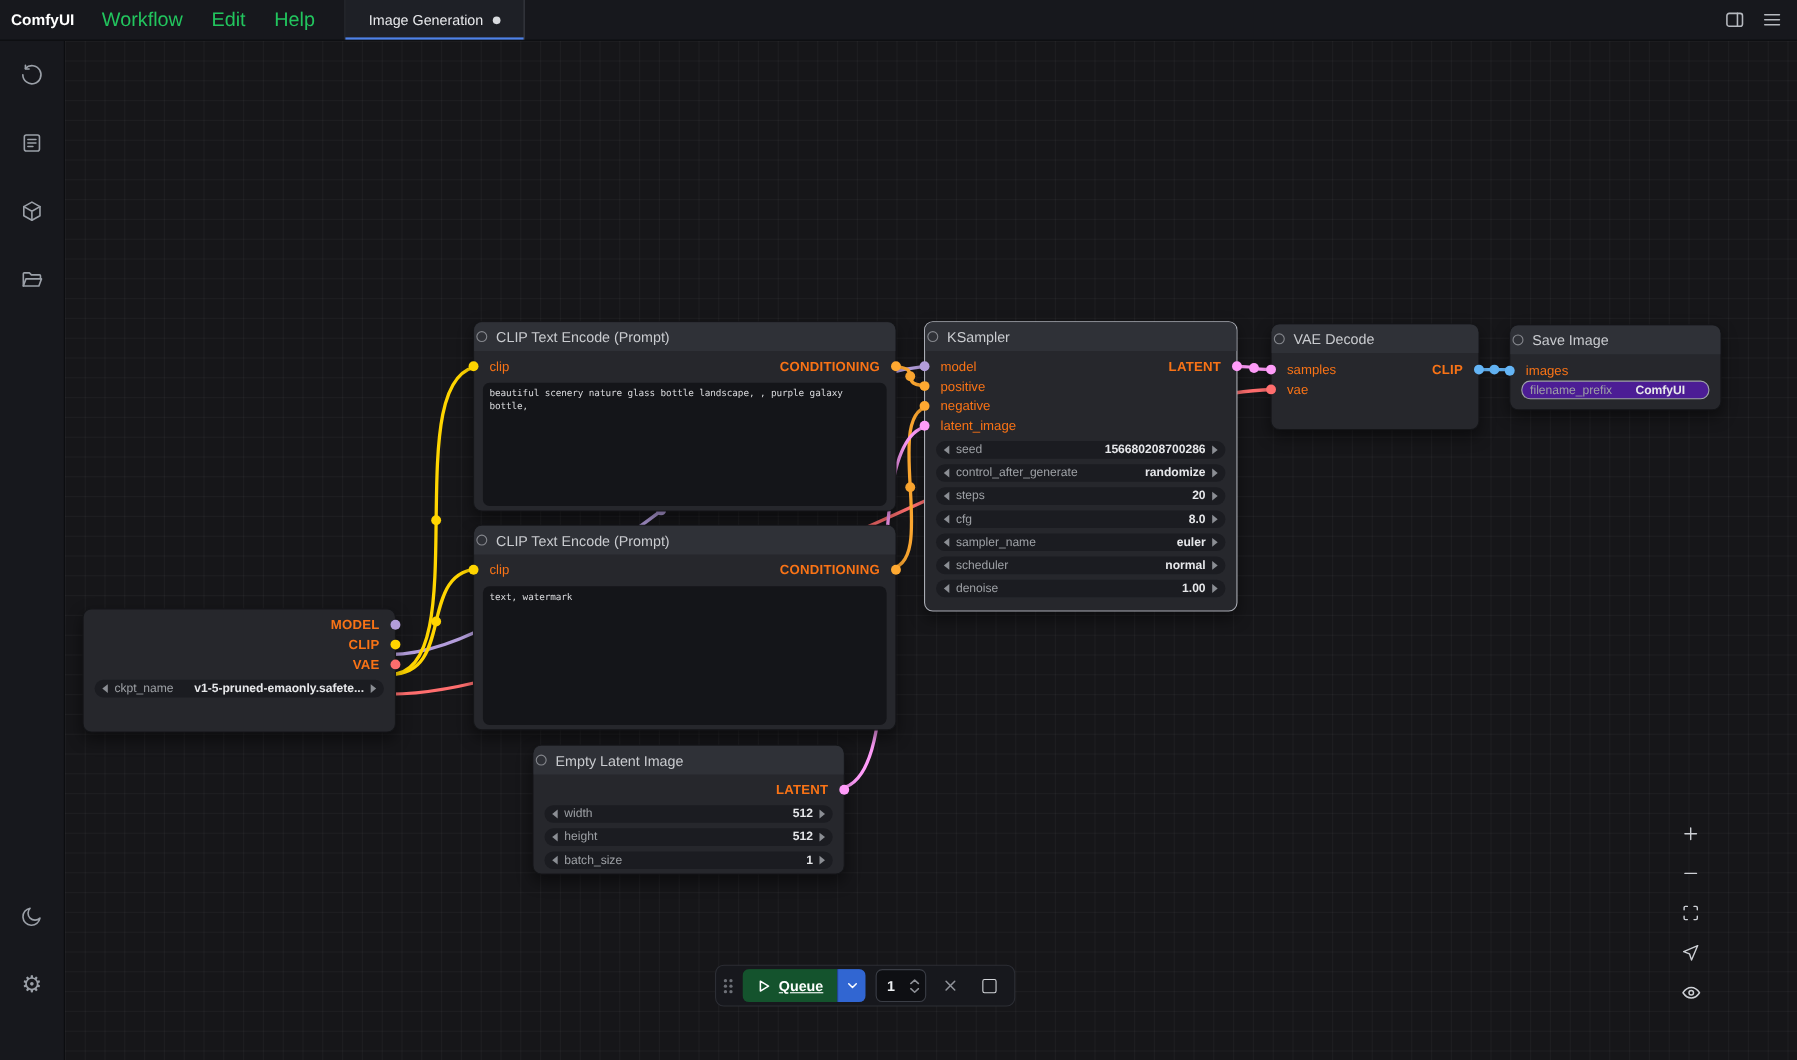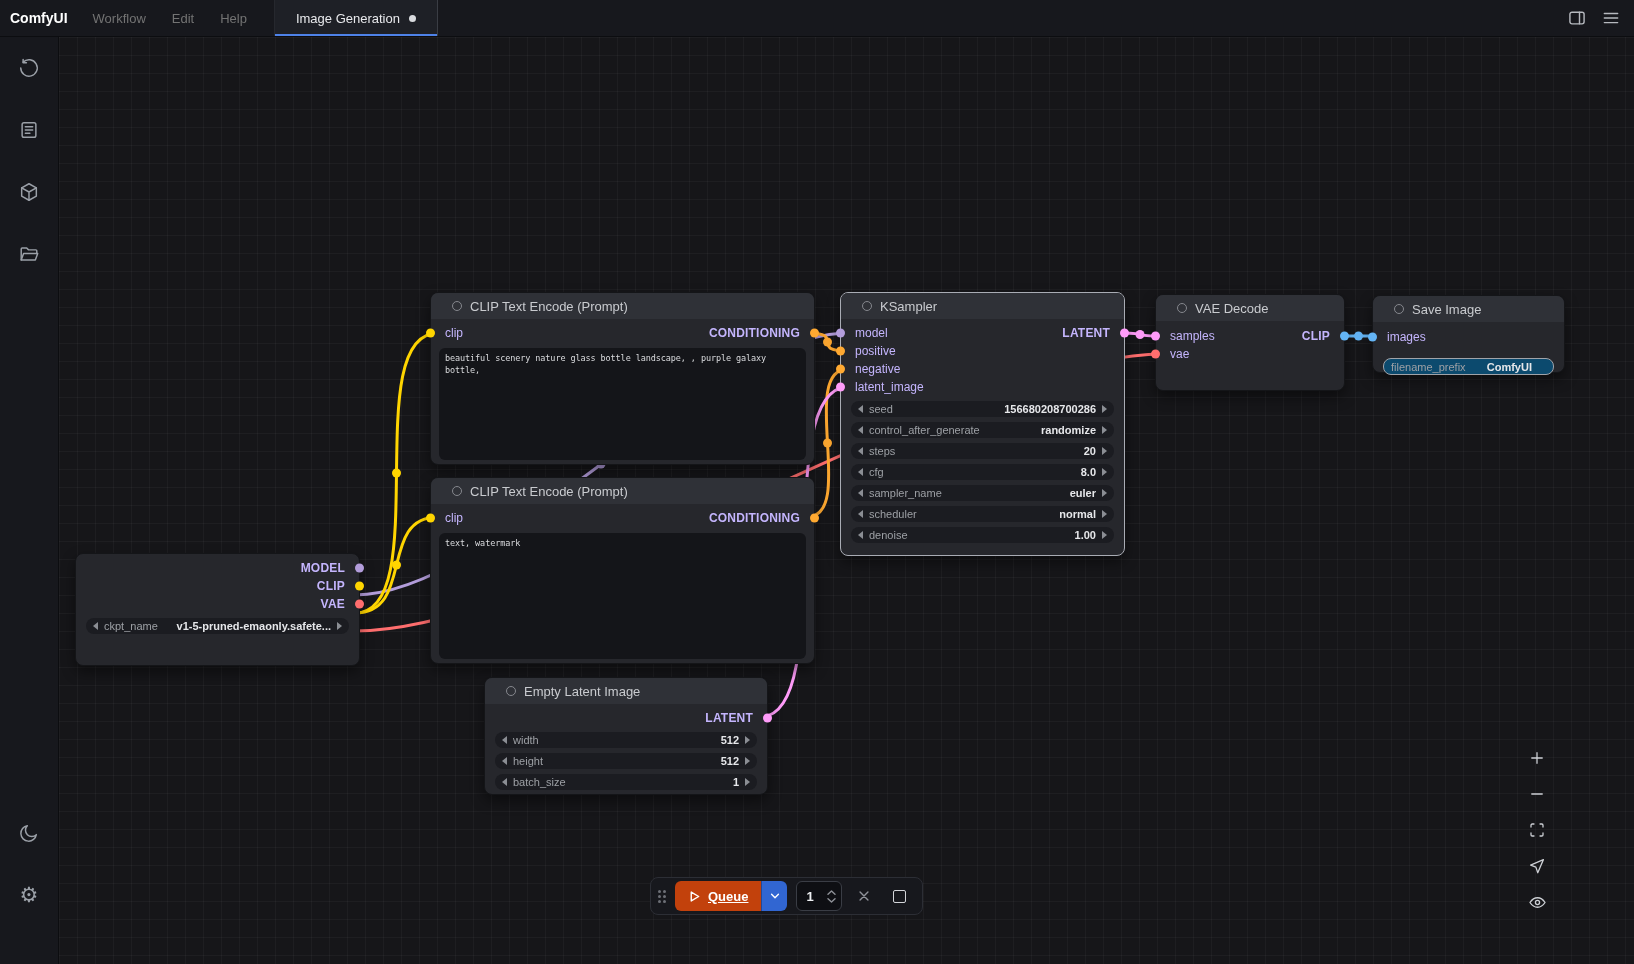--- a/index.html
+++ b/index.html
@@ -3,21 +3,21 @@
 <meta charset="utf-8">
 <style>
   *{box-sizing:border-box;margin:0;padding:0}
   html,body{width:1634px;height:964px;overflow:hidden;background:#101114;
     font-family:"Liberation Sans",sans-serif;-webkit-font-smoothing:antialiased}
 
   
   .topbar{position:absolute;left:0;top:0;width:1634px;height:37px;background:#17181d;
     border-bottom:1px solid #0c0d10;display:flex;align-items:stretch;z-index:10}
   .logo{display:flex;align-items:center;padding:0 12px 0 10px;color:#fff;font-weight:700;font-size:14px}
-  .menu-item{display:flex;align-items:center;padding:0 13px;color:#737373;font-size:13px;cursor:default}
+  .menu-item{display:flex;align-items:center;padding:0 13px;color:#22c55e;font-size:18px;cursor:default}
   .tab{position:relative;margin-left:14px;width:164px;background:#1e2026;border-left:1px solid #26282e;
     border-right:1px solid #3a3d44;display:flex;align-items:center;justify-content:center;gap:9px}
   .tab-label{color:#e8e9ec;font-size:13px}
   .tab-dot{width:7px;height:7px;border-radius:50%;background:#d9dbdf}
   .tab-underline{position:absolute;left:0;right:0;bottom:0;height:2px}
   .top-actions{margin-left:auto;display:flex;align-items:center;gap:4px;padding-right:8px}
   .icon-btn{width:30px;height:30px;display:flex;align-items:center;justify-content:center;border-radius:6px}
   .icon-btn svg{stroke:#b6b9bf;fill:none;stroke-width:1.7;stroke-linecap:round;stroke-linejoin:round}
 
   
@@ -36,33 +36,33 @@
       linear-gradient(90deg,rgba(255,255,255,.035) 1px,transparent 1px);
     background-size:18px 18px}
   .wires{position:absolute;left:0;top:0;z-index:1}
   .wires path{fill:none;stroke-width:3;stroke-linecap:round}
 
   
   .node{position:absolute;background:#26272c;border:1px solid #141518;border-radius:8px;
     box-shadow:0 6px 14px rgba(0,0,0,.45);z-index:2}
   .node.selected{border-color:#a9acb4}
   .node-header{height:26px;background:#2f3137;border-radius:7px 7px 0 0;display:flex;align-items:center;
-    gap:8px;padding:0 21px}
+    gap:8px;padding:0 2px}
   .collapse-dot{width:10px;height:10px;border:1.5px solid #85878d;border-radius:50%}
   .node-title{color:#c9cbcf;font-size:13px;white-space:nowrap}
   .node-body{position:relative;padding-top:5px}
   .srow{position:relative;height:18px;display:flex;align-items:center;padding:0 14px;
-    font-size:12px;color:#c4b5fd}
+    font-size:12px;color:#f97316}
   .out-label{margin-left:auto;font-weight:700;letter-spacing:.2px}
   .port{position:absolute;top:50%;transform:translateY(-50%);width:9px;height:9px;border-radius:50%;z-index:3}
   .port.in{left:-5px}
   .port.out{right:-5px}
   .widget{height:16px;margin:5px 10px 0;background:#1b1c21;border-radius:8px;display:flex;
     align-items:center;gap:6px;padding:0 7px;font-size:11px}
-  .widget.outlined{background:#0c4a6e;border:1px solid #a0a3a9;height:17px;margin-top:12px}
+  .widget.outlined{background:#4c1d95;border:1px solid #a0a3a9;height:17px;margin-top:0}
   .w-label{color:#9da0a5;white-space:nowrap}
   .w-value{margin-left:auto;color:#e6e7ea;font-weight:700;white-space:nowrap}
   .arrL{width:0;height:0;border-top:4px solid transparent;border-bottom:4px solid transparent;border-right:5px solid #8b8e94}
   .arrR{width:0;height:0;border-top:4px solid transparent;border-bottom:4px solid transparent;border-left:5px solid #8b8e94}
   .textarea{margin:6px 8px 0;background:#141519;border-radius:6px;padding:5px 6px;
     font-family:"DejaVu Sans Mono",monospace;font-size:8.5px;letter-spacing:-.1px;color:#dadbde;
     line-height:1.4;white-space:pre-wrap;overflow:hidden}
 
   
   .queue-bar{position:absolute;left:591px;top:840px;height:38px;display:flex;align-items:center;gap:9px;
@@ -367,21 +367,21 @@
   <div class="queue-bar">
     <div class="drag-dots">
       <span></span>
         <span></span>
         <span></span>
         <span></span>
         <span></span>
         <span></span>
     </div>
     <div class="queue-btn">
-      <div class="queue-main" style="background: #c2410c; text-decoration: underline;">
+      <div class="queue-main" style="background: #14532d; text-decoration: underline;">
         <svg width="13" height="13" viewBox="0 0 14 14">
             <path d="M3.5 2.2v9.6l8-4.8z" fill="none" stroke="#fff" stroke-width="1.5" stroke-linejoin="round"></path>
           </svg>
         <span>Queue</span>
       </div>
       <div class="queue-caret" style="background: rgb(49, 102, 210);">
         <svg width="12" height="12" viewBox="0 0 14 14">
             <path d="M3 5l4 4 4-4" fill="none" stroke="#fff" stroke-width="1.6" stroke-linecap="round" stroke-linejoin="round"></path>
           </svg>
       </div>

